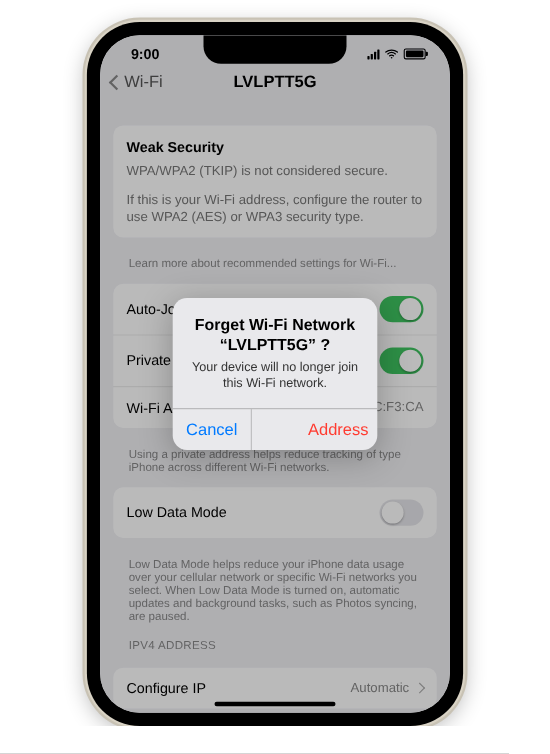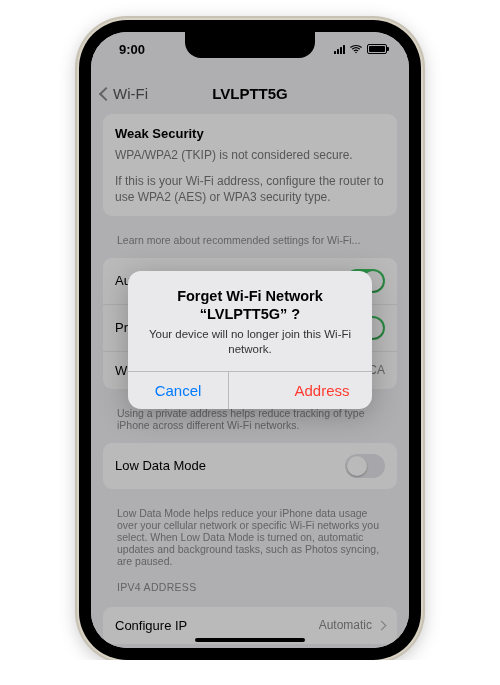--- a/index.html
+++ b/index.html
@@ -24,21 +24,21 @@
   .status-icons { display:flex; align-items:center; gap:4px; }
   .sig { display:flex; align-items:flex-end; gap:1px; }
   .sig i { width:2px; background:#000; display:block; border-radius:.5px;}
   .sig i:nth-child(1){height:3px}.sig i:nth-child(2){height:5px}.sig i:nth-child(3){height:7px}.sig i:nth-child(4){height:9px}
   .batt { width:20px; height:10px; border:1px solid #000; border-radius:2px; position:relative; display:flex; align-items:center;}
   .batt::after{content:"";position:absolute;right:-3px;top:2px;width:2px;height:4px;background:#000;border-radius:0 1px 1px 0;}
   .batt i{width:16px;height:6px;background:#000;margin-left:1px;border-radius:1px;}
   .wifi-ic { width:14px; height:10px; position:relative; }
   .wifi-ic svg{width:14px;height:14px;position:absolute;top:-2px;}
 
-  .navbar { display:flex; align-items:flex-end; justify-content:center; height:36px; position:relative; font-size:15px;}
+  .navbar { display:flex; align-items:flex-start; justify-content:center; height:36px; position:relative; font-size:15px;}
   .navbar .back { position:absolute; left:10px; color:#555; display:flex; align-items:center; gap:2px; font-size:15px;}
   .navbar .title { font-weight:600; color:#000;}
   .chev { width:10px;height:10px;border-left:2px solid #888;border-bottom:2px solid #888;transform:rotate(45deg);}
   .chev-r { width:7px;height:7px;border-top:1.5px solid #aaa;border-right:1.5px solid #aaa;transform:rotate(45deg); display:inline-block;}
 
   .content { padding:0 12px; font-size:12.5px; color:#000; }
   .card { background:#fff; border-radius:9px; margin-top:12px; }
   .sec-title { font-weight:600; font-size:13px; padding:12px 12px 6px; }
   .sec-text { color:#777; padding:0 12px 10px; line-height:1.35; font-size:12px;}
   .sec-foot { color:#888; font-size:10.5px; padding:0 14px; margin-top:18px; white-space:nowrap; overflow:hidden; text-overflow:ellipsis;}
@@ -51,21 +51,21 @@
   .toggle { width:40px; height:24px; border-radius:12px; background:#e5e5ea; position:relative; }
   .toggle i { position:absolute; top:2px; left:2px; width:20px; height:20px; background:#fff; border-radius:50%; box-shadow:0 1px 2px rgba(0,0,0,.3);}
   .toggle.on { background:#34c759; }
   .toggle.on i { left:18px; }
 
   .group-label { color:#888; font-size:10.5px; text-transform:uppercase; padding:14px 14px 2px; letter-spacing:.3px;}
 
   .homebar { position:absolute; bottom:6px; left:50%; transform:translateX(-50%); width:110px; height:4px; background:#000; border-radius:3px; z-index:60;}
 
   .overlay { position:absolute; inset:0; background:rgba(0,0,0,.15); z-index:30; display:flex; align-items:center; justify-content:center;}
-  .alert { width:244px; background:#e9e9ec; border-radius:13px; overflow:hidden; box-shadow:0 6px 30px rgba(0,0,0,.25);}
+  .alert { width:186px; background:#e9e9ec; border-radius:13px; overflow:hidden; box-shadow:0 6px 30px rgba(0,0,0,.25);}
   .alert-body { padding:16px 14px 14px; text-align:center; }
   .alert-title { font-weight:600; font-size:14.5px; line-height:1.25; color:#000;}
   .alert-msg { font-size:11.5px; color:#333; margin-top:4px; line-height:1.3;}
   .alert-buttons { display:flex; border-top:0.5px solid rgba(0,0,0,.2);gap:43px;}
   .alert-buttons div { flex:1; text-align:center; padding:10px 0; font-size:15px;}
   .alert-buttons .cancel { color:#007aff; border-right:0.5px solid rgba(0,0,0,.2);}
   .alert-buttons .forget { color:#ff3b30;}
 </style>
 </head>
 <body>

